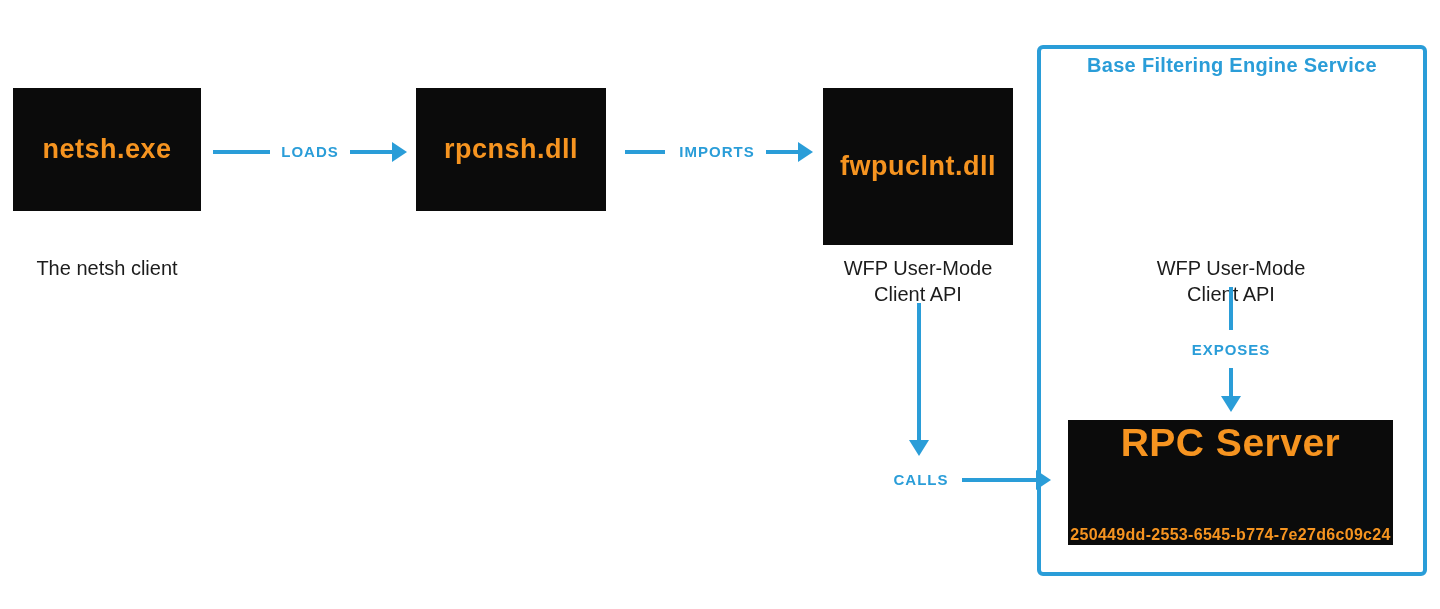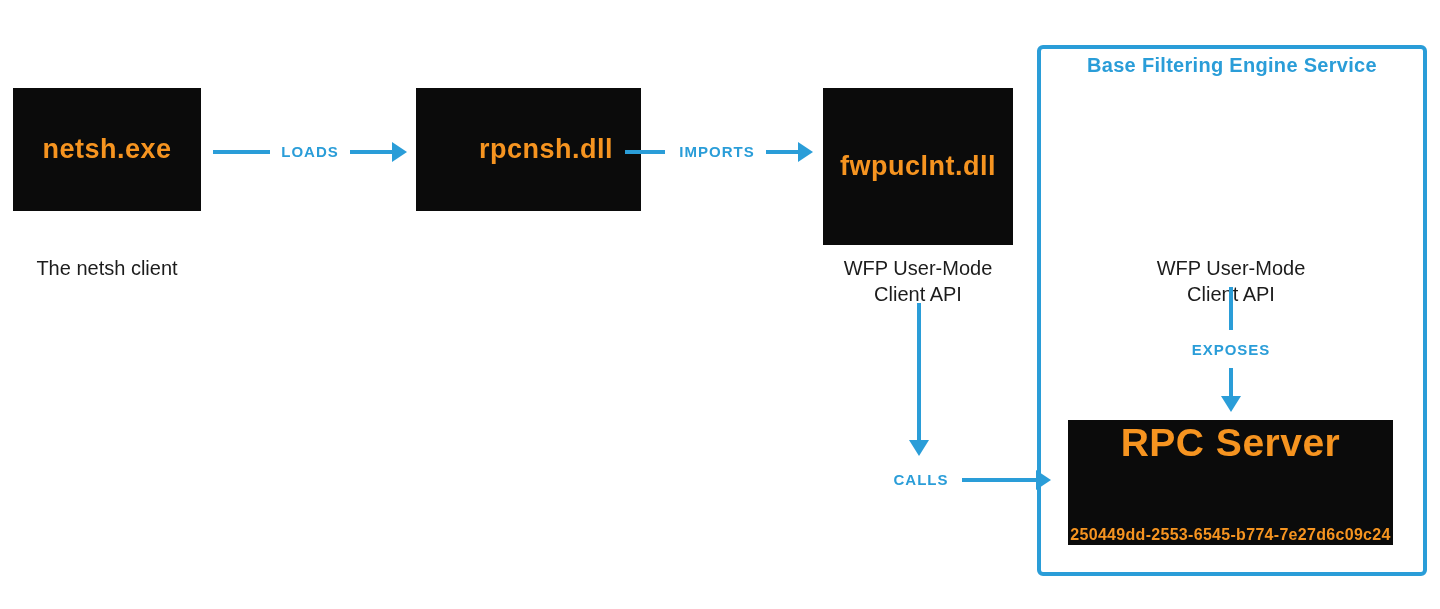--- a/index.html
+++ b/index.html
@@ -112,21 +112,21 @@
   <div class="node" style="left:13px; top:88px; width:188px; height:123px;">
     <span class="node-title">netsh.exe</span>
   </div>
   <div class="caption" style="left:13px; top:231px; width:188px;">The netsh client</div>
 
   <div class="hline" style="left:213px; top:150px; width:57px;"></div>
   <div class="edge-label" style="left:270px; top:143px; width:80px;">LOADS</div>
   <div class="hline" style="left:350px; top:150px; width:42px;"></div>
   <div class="head-right" style="left:392px; top:142px;"></div>
 
-  <div class="node" style="left:416px; top:88px; width:190px; height:123px;padding-left:35px;">
+  <div class="node" style="left:416px; top:88px; width:190px; height:123px;">
     <span class="node-title">rpcnsh.dll</span>
   </div>
 
   <div class="hline" style="left:625px; top:150px; width:40px;"></div>
   <div class="edge-label" style="left:668px; top:143px; width:98px;">IMPORTS</div>
   <div class="hline" style="left:766px; top:150px; width:32px;"></div>
   <div class="head-right" style="left:798px; top:142px;"></div>
 
   <div class="node" style="left:823px; top:88px; width:190px; height:157px;">
     <span class="node-title">fwpuclnt.dll</span>

